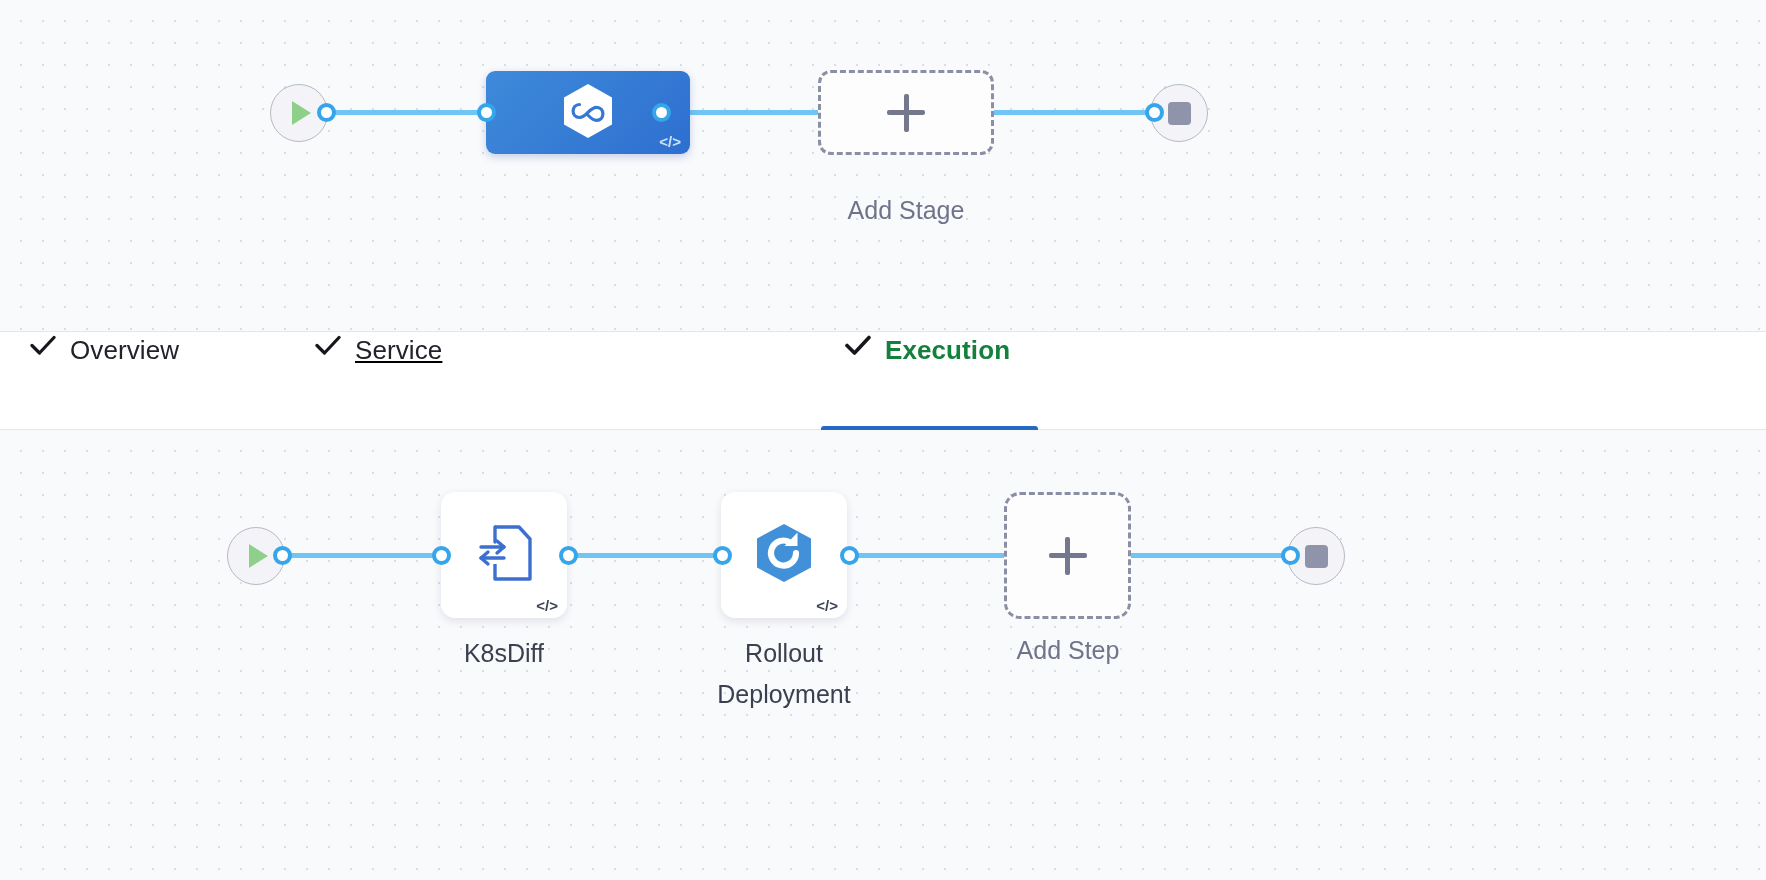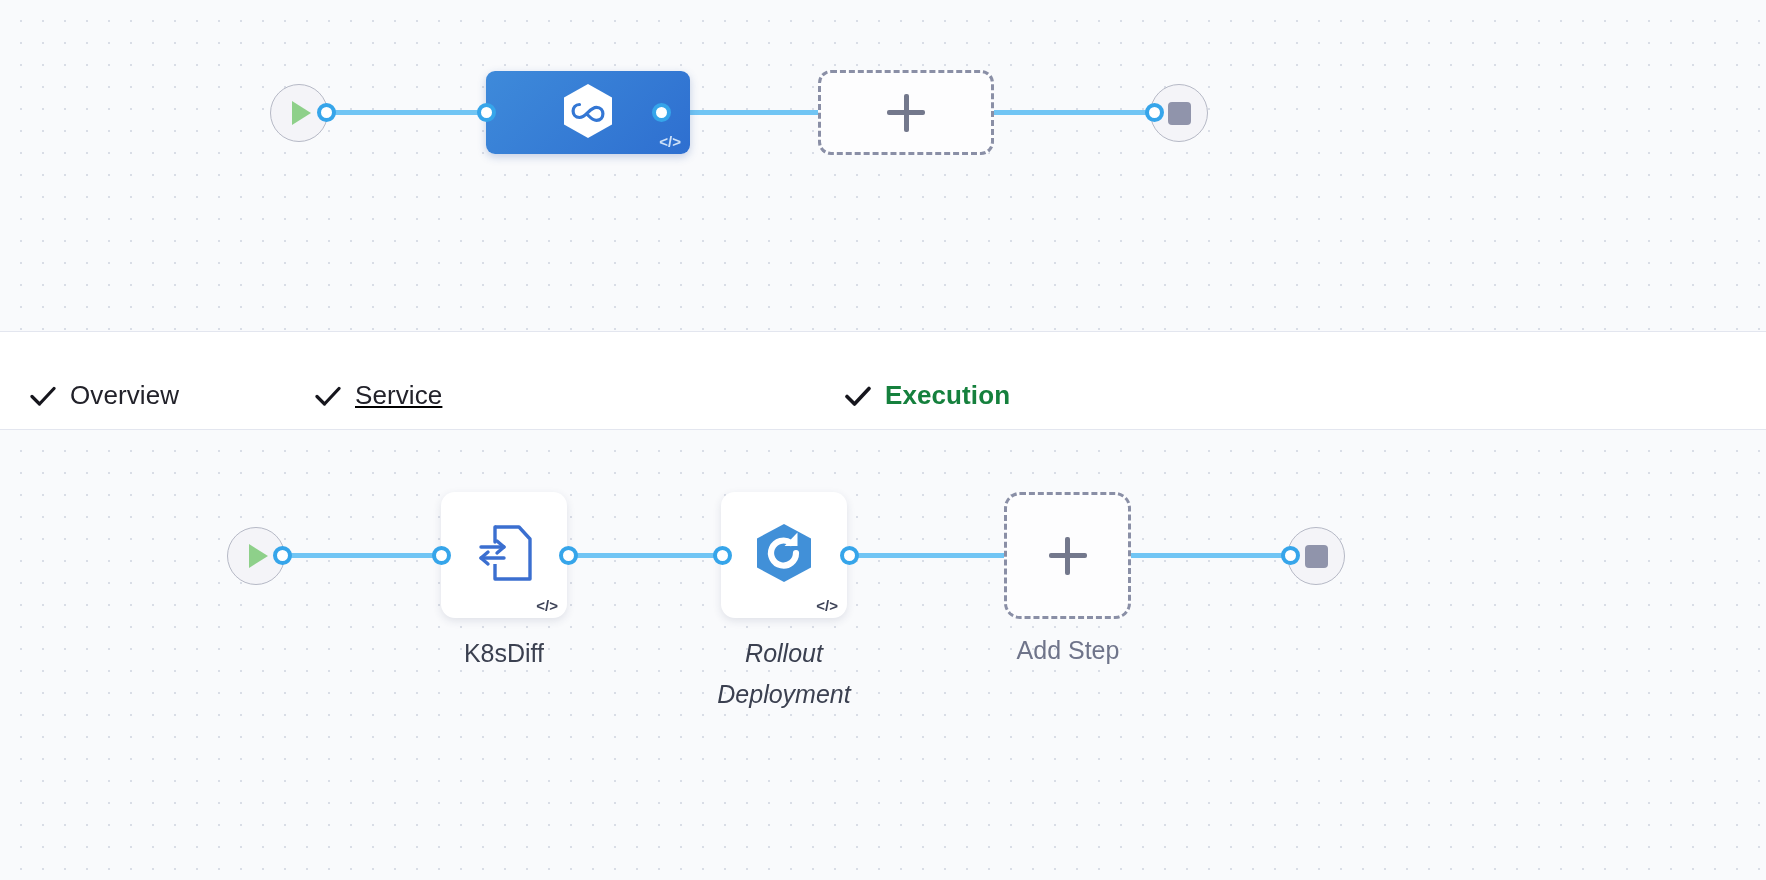--- a/index.html
+++ b/index.html
@@ -25,22 +25,22 @@
 
   
   .tabbar {
     position: absolute; left: 0; top: 331px; width: 1766px; height: 99px;
     background: #ffffff;
     border-top: 1px solid #e3e6ef;
     border-bottom: 1px solid #e3e6ef;
   }
   .tabs { position: relative; height: 100%; }
   .tab {
-    position: absolute; top: 17px; height: 100%;
-    display: flex; align-items: center; gap: 14px;
+    position: absolute; top: 3px; height: 100%;
+    display: flex; gap: 14px;
     cursor: pointer; user-select: none;
     padding-bottom: 4px;
   }
   .tab .chk {
     width: 26px; height: 20px; flex: none;
     display: inline-block;
   }
   .tab .chk svg { display: block; }
   .tab .lbl {
     font-size: 26px; color: #22222a; letter-spacing: .1px;
@@ -161,20 +161,21 @@
           </svg>
         </div>
         <div class="code-badge onblue">&lt;/&gt;</div>
       </div>
       <div class="port" style="left:477px; top:103px;"></div>
       <div class="port" style="left:652px; top:103px;"></div>
 
       <div class="add-node stage" style="left:818px; top:70px;">
         <div class="plus"></div>
       </div>
+      <div class="node-label muted" style="left:758px; top:190px; width:296px;">Add Stage</div>
 
       <div class="port" style="left:1145px; top:103px;"></div>
       <div class="endnode" style="left:1150px; top:84px;">
         <div class="stop-sq"></div>
       </div>
     </div>
   </div>
 
   <div class="tabbar">
     <div class="tabs">
@@ -247,21 +248,21 @@
           <svg width="64" height="60" viewBox="0 0 64 60">
             <path d="M32 1 L59 15.5 L59 44.5 L32 59 L5 44.5 L5 15.5 Z" fill="#4190d8"></path>
             <path d="M44 30 a12.5 12.5 0 1 1 -5.2 -10.1" fill="none" stroke="#ffffff" stroke-width="6.2" stroke-linecap="round"></path>
             <path d="M45.5 9.5 L45.5 23 L32.5 23 Z" fill="#ffffff"></path>
           </svg>
         </div>
         <div class="code-badge onwhite">&lt;/&gt;</div>
       </div>
       <div class="port" style="left:713px; top:116px;"></div>
       <div class="port" style="left:840px; top:116px;"></div>
-      <div class="node-label" style="left:634px; top:203px; width:300px;font-style:italic;">Rollout
+      <div class="node-label" style="left:634px; top:203px; width:300px;">Rollout
 Deployment</div>
 
       <div class="add-node step" style="left:1004px; top:62px;">
         <div class="plus"></div>
       </div>
       <div class="node-label muted" style="left:918px; top:200px; width:300px;">Add Step</div>
 
       <div class="port" style="left:1281px; top:116px;"></div>
       <div class="endnode" style="left:1287px; top:97px;">
         <div class="stop-sq"></div>

